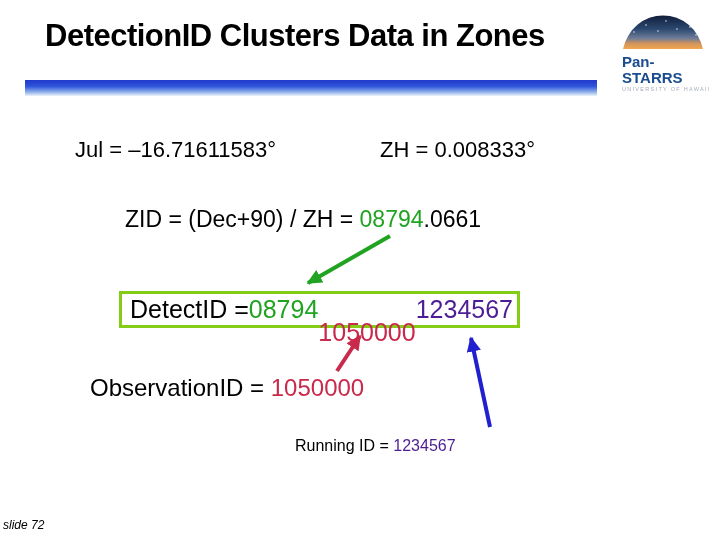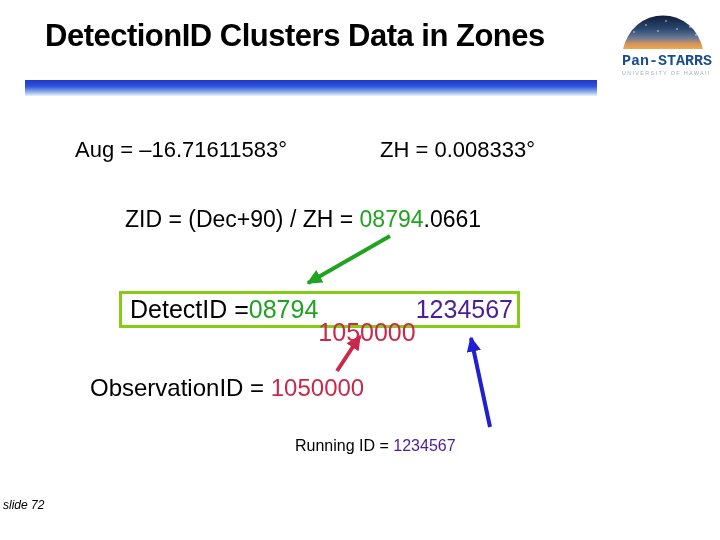--- a/index.html
+++ b/index.html
@@ -9,37 +9,37 @@
   }
   .title{
     position:absolute;left:45px;top:18px;font-size:31px;font-weight:bold;
     letter-spacing:-0.5px;white-space:nowrap;
   }
   .bar{
     position:absolute;left:25px;top:80px;width:572px;height:16px;
     background:linear-gradient(180deg,#2038C8 0%,#2F55DC 40%,#8FB0E8 75%,#EDF3FC 100%);
   }
   .logo{position:absolute;left:622px;top:5px;width:90px;text-align:left;}
-  .logo .brand{font-size:15px;font-weight:bold;color:#1A4C8F;letter-spacing:0;line-height:16px;margin-top:1px;font-family:Liberation Mono, monospace;}
+  .logo .brand{font-size:15px;font-weight:bold;color:#1A4C8F;letter-spacing:0;line-height:16px;margin-top:1px;}
   .logo .sub{font-size:5.5px;color:#A6ADB6;letter-spacing:1.3px;line-height:7px;}
   .tline{position:absolute;white-space:nowrap;}
   .l-dec{left:75px;top:137px;font-size:22px;}
   .l-zh{left:380px;top:137px;font-size:22px;}
   .l-zid{left:125px;top:206px;font-size:23px;}
   .l-obs{left:90px;top:374px;font-size:24px;}
   .l-run{left:295px;top:437px;font-size:16px;}
   .idbox{
     position:absolute;left:119px;top:291px;width:387px;height:31px;
     border:3px solid #84cc16;display:flex;align-items:center;padding-left:8px;
     font-size:25px;white-space:nowrap;background:#fff;
   }
   .c-green{color:#1FA321;}
   .c-red{color:#C9294A;margin-top:46px;}
   .c-blue{color:#4c1d95;}
-  .slideno{position:absolute;left:3px;top:498px;font-size:12px;font-style:italic;text-align:center;}
+  .slideno{position:absolute;left:3px;top:518px;font-size:12px;font-style:italic;text-align:center;}
   .arrows{position:absolute;left:0;top:0;pointer-events:none;}
 </style>
 </head>
 <body>
 
 <div class="slide">
 
   <div class="title">DetectionID Clusters Data in Zones</div>
 
   <div class="bar"></div>
@@ -64,21 +64,21 @@
       <circle cx="24" cy="20" r="0.7" fill="#fff"></circle>
         <circle cx="55" cy="24" r="0.7" fill="#fff"></circle>
       <circle cx="12" cy="27" r="0.7" fill="#fff"></circle>
         <circle cx="36" cy="26" r="0.7" fill="#fff"></circle>
       <circle cx="74" cy="30" r="0.7" fill="#fff"></circle>
     </svg>
     <div class="brand">Pan-STARRS</div>
     <div class="sub">UNIVERSITY OF HAWAII</div>
   </div>
 
-  <div class="tline l-dec">Aug = –16.71611583°</div>
+  <div class="tline l-dec">Jul = –16.71611583°</div>
   <div class="tline l-zh">ZH = 0.008333°</div>
 
   <div class="tline l-zid"><span>ZID = (Dec+90) / ZH = </span><span class="c-green">08794</span><span>.0661</span></div>
 
   <svg class="arrows" width="720" height="540" viewBox="0 0 720 540">
     <defs>
       <marker id="ah-green" markerWidth="4" markerHeight="3.6" refX="3.4" refY="1.8" orient="auto" markerUnits="strokeWidth">
         <path d="M0,0 L3.8,1.8 L0,3.6 Z" fill="#1FA321"></path>
       </marker>
       <marker id="ah-red" markerWidth="4" markerHeight="3.6" refX="3.4" refY="1.8" orient="auto" markerUnits="strokeWidth">

